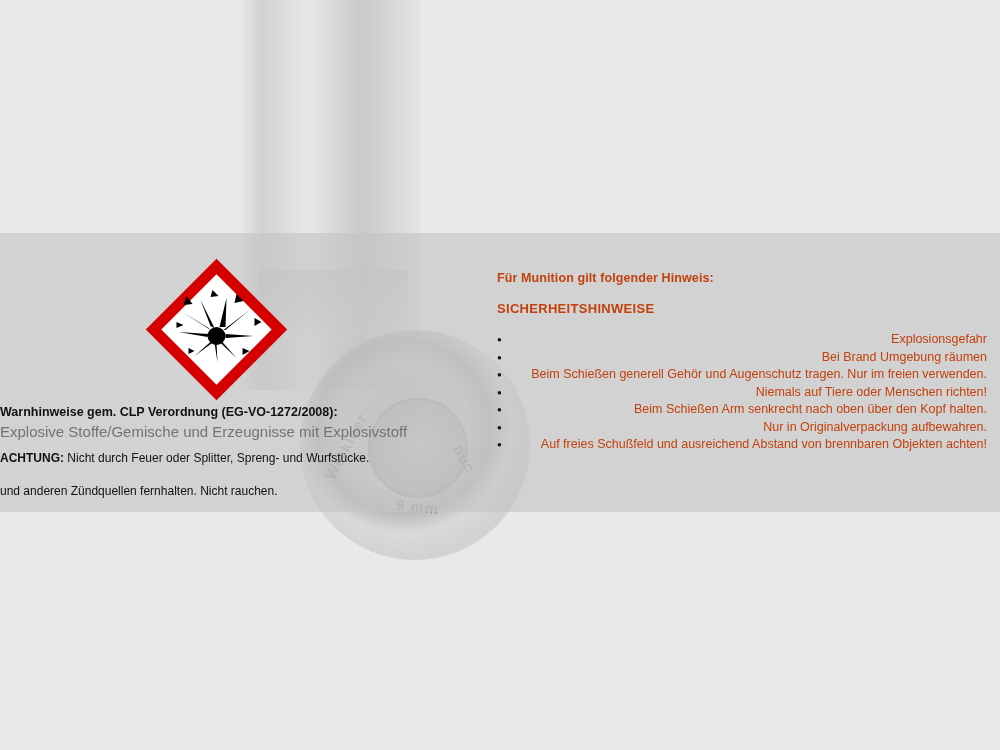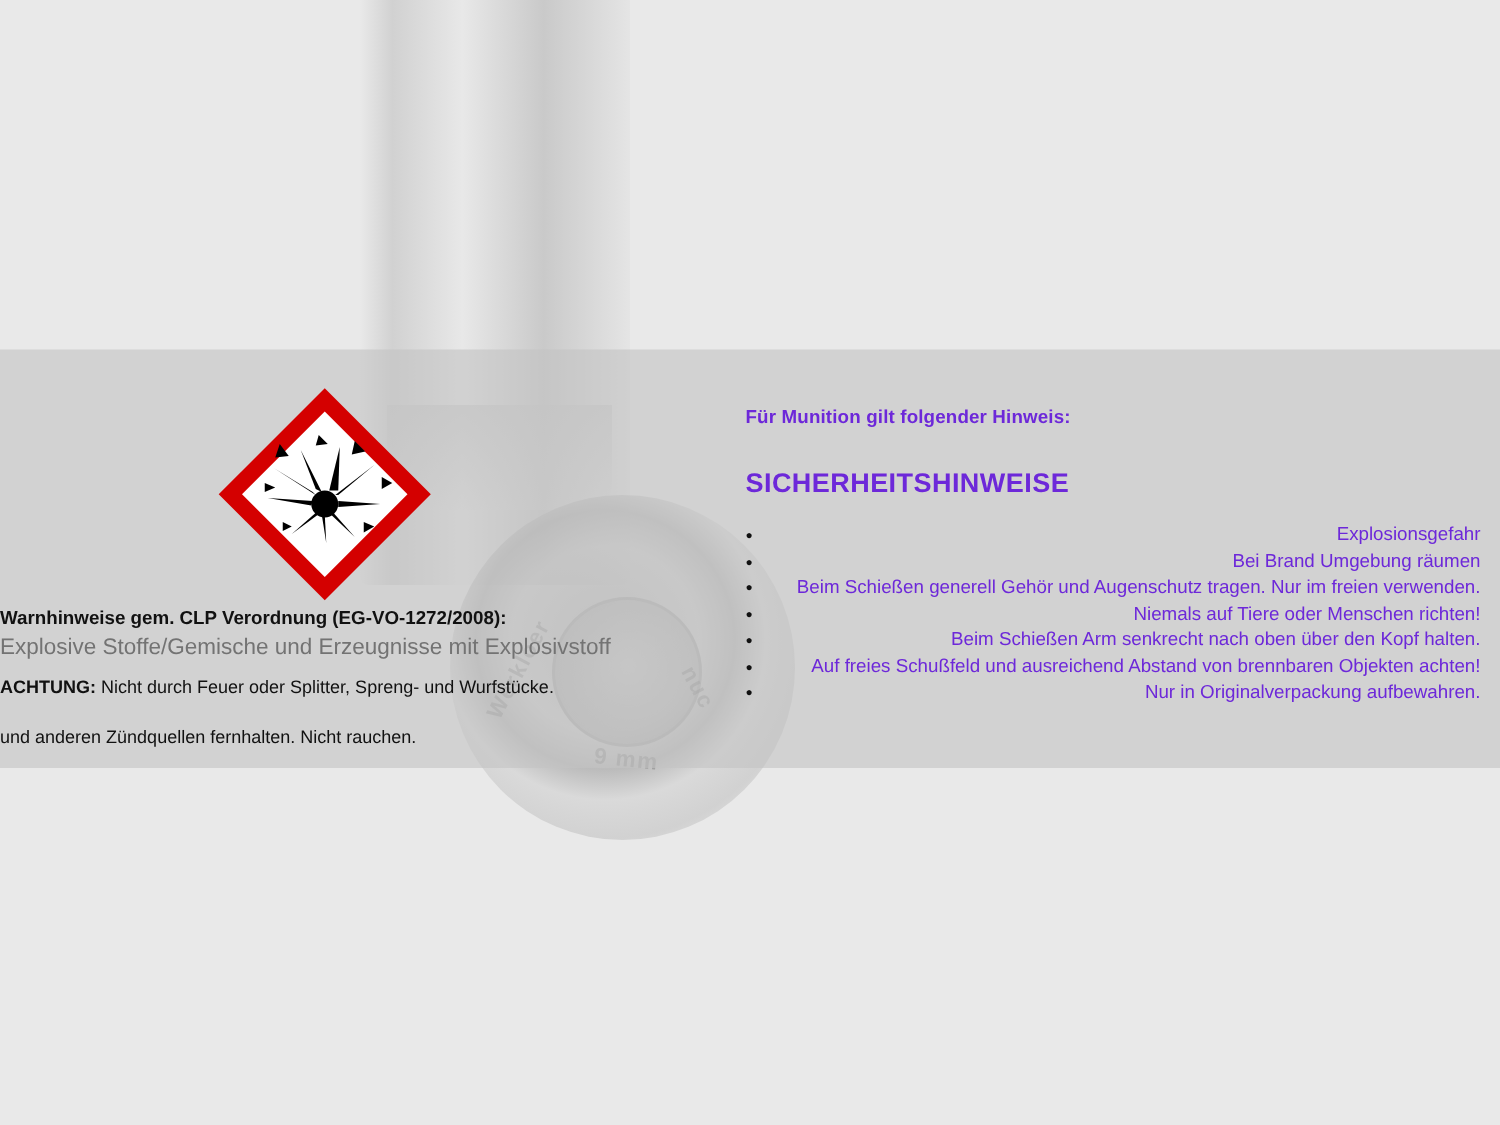--- a/index.html
+++ b/index.html
@@ -151,32 +151,32 @@
     line-height: 16.5px;
     margin-top: 9px;
   }
 
   
   .right-col {
     position: absolute;
     left: 497px;
     top: 233px;
     width: 490px;
-    color: #6d28d9;
+    color: #c2410c;
   }
   .r-head {
     font-size: 12.5px;
     font-weight: bold;
     margin-top: 38px;
     letter-spacing: 0.1px;
   }
   .r-sub {
-    font-size: 18px;
-    font-weight: bold;
-    margin-top: 27px;
+    font-size: 13px;
+    font-weight: bold;
+    margin-top: 16px;
     letter-spacing: 0.3px;
   }
   .r-list {
     margin: 15px 0 0 0;
     padding: 0;
     list-style: none;
   }
   .r-list li {
     font-size: 12.5px;
     line-height: 17.5px;
@@ -257,18 +257,18 @@
 
   <div class="right-col">
     <div class="r-head">Für Munition gilt folgender Hinweis:</div>
     <div class="r-sub">SICHERHEITSHINWEISE</div>
     <ul class="r-list">
       <li>Explosionsgefahr</li>
       <li>Bei Brand Umgebung räumen</li>
       <li>Beim Schießen generell Gehör und Augenschutz tragen. Nur im freien verwenden.</li>
       <li>Niemals auf Tiere oder Menschen richten!</li>
       <li>Beim Schießen Arm senkrecht nach oben über den Kopf halten.</li>
+      <li>Nur in Originalverpackung aufbewahren.</li>
       <li>Auf freies Schußfeld und ausreichend Abstand von brennbaren Objekten achten!</li>
-      <li>Nur in Originalverpackung aufbewahren.</li>
     </ul>
   </div>
 
 </div>
 
 </body></html>

